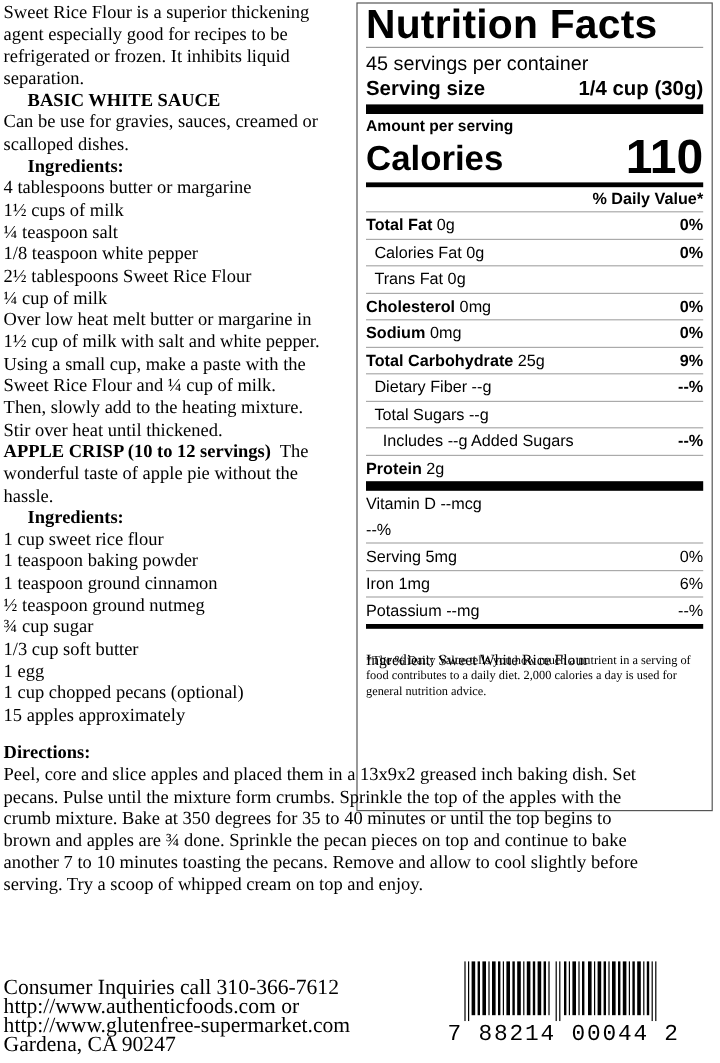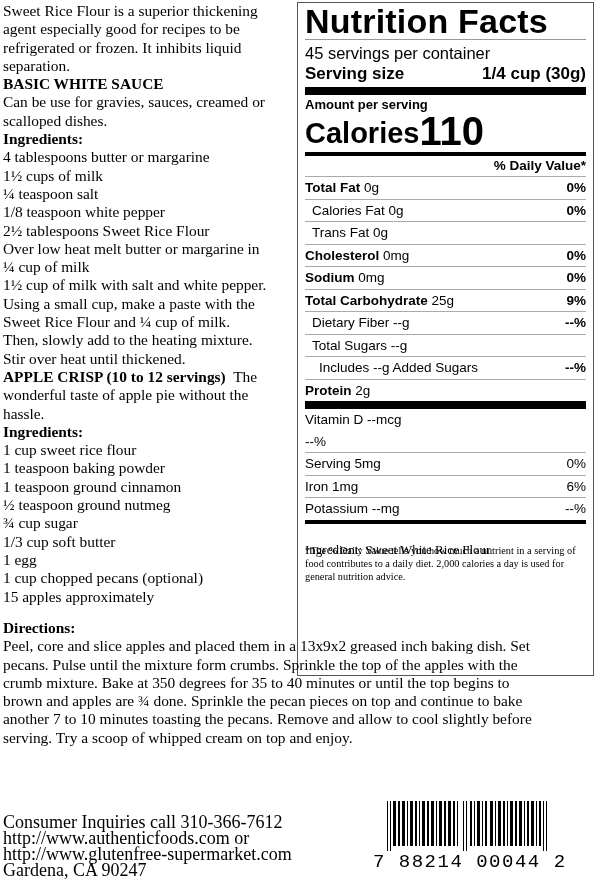--- a/index.html
+++ b/index.html
@@ -3,36 +3,36 @@
 <meta charset="utf-8">
 <style>
   * { box-sizing: border-box; margin: 0; padding: 0; }
   html, body { width: 600px; height: 886px; background: #ffffff; overflow: hidden; }
   body { position: relative; font-family: "Liberation Serif", serif; color: #000; }
 
   .left-col {
     position: absolute; left: 3px; top: 2px; width: 292px;
     font-size: 15.4px; line-height: 18.3px;
   }
-  .left-col .heading { font-weight: bold; }
+  .left-col .heading { font-weight: bold; margin-left: 20px; }
   .left-col .line { display: block; white-space: nowrap; }
 
   .nf-box {
     position: absolute; left: 297px; top: 2px; width: 297px; height: 674px;
     border: 1px solid #555; padding: 0 7px 0 7px;
     font-family: "Liberation Sans", sans-serif;
   }
   .nf-title { font-size: 34px; font-weight: bold; line-height: 36px; letter-spacing: 0.2px; margin-top: 0px; white-space: nowrap; }
   .hr-thin { border-top: 1px solid #999; }
   .hr-med { border-top: 4px solid #000; }
   .hr-thick { border-top: 8px solid #000; }
   .nf-servings { font-size: 16.5px; line-height: 20px; margin-top: 3px; }
   .nf-size { display: flex; justify-content: space-between; font-size: 17px; font-weight: bold; line-height: 21px; padding-bottom: 3px; }
   .nf-amount { font-size: 13px; font-weight: bold; line-height: 16px; margin-top: 2px; }
-  .nf-cal { display: flex; justify-content: flex-start; align-items: flex-end; line-height: 36px; margin-top: -2px; padding-bottom: 1px; }
+  .nf-cal { display: flex; justify-content: space-between; align-items: flex-end; line-height: 36px; margin-top: -2px; padding-bottom: 1px; }
   .nf-cal .label { font-size: 29px; font-weight: bold; }
   .nf-cal .value { font-size: 40px; font-weight: bold; line-height: 40px; }
   .nf-dv { text-align: right; font-size: 13.5px; font-weight: bold; line-height: 20px; }
   .nf-row { display: flex; justify-content: space-between; font-size: 13.5px; line-height: 21.5px; border-top: 1px solid #aaa; }
   .nf-row .pct { font-weight: bold; }
   .nf-row.ind1 .name { padding-left: 7px; }
   .nf-row.ind2 .name { padding-left: 14px; }
   .nf-row.vit { font-size: 13.5px; line-height: 21.5px; }
   .nf-row.vit .pct { font-weight: normal; }
   .nf-row.first { border-top: none; flex-direction: column; }
@@ -77,22 +77,22 @@
   <div>
     <span class="line heading">BASIC WHITE SAUCE</span>
     <span class="line">Can be use for gravies, sauces, creamed or</span>
     <span class="line">scalloped dishes.</span>
     <span class="line heading">Ingredients:</span>
     <span class="line">4 tablespoons butter or margarine</span>
     <span class="line">1½  cups of milk</span>
     <span class="line">¼ teaspoon salt</span>
     <span class="line">1/8 teaspoon white pepper</span>
     <span class="line">2½  tablespoons Sweet Rice Flour</span>
+    <span class="line">¼ cup of milk</span>
     <span class="line">Over low heat melt butter or margarine in</span>
-    <span class="line">¼ cup of milk</span>
     <span class="line">1½ cup of milk with salt and white pepper.</span>
     <span class="line">Using a small cup, make a paste with the</span>
     <span class="line">Sweet Rice Flour and ¼ cup of milk.</span>
     <span class="line">Then, slowly add to the heating mixture.</span>
     <span class="line">Stir over heat until thickened.</span>
   </div>
 
   <div>
     <span class="line"><b>APPLE CRISP (10 to 12 servings)</b><span style="white-space:pre">  The</span></span>
     <span class="line">wonderful taste of apple pie without the</span>

